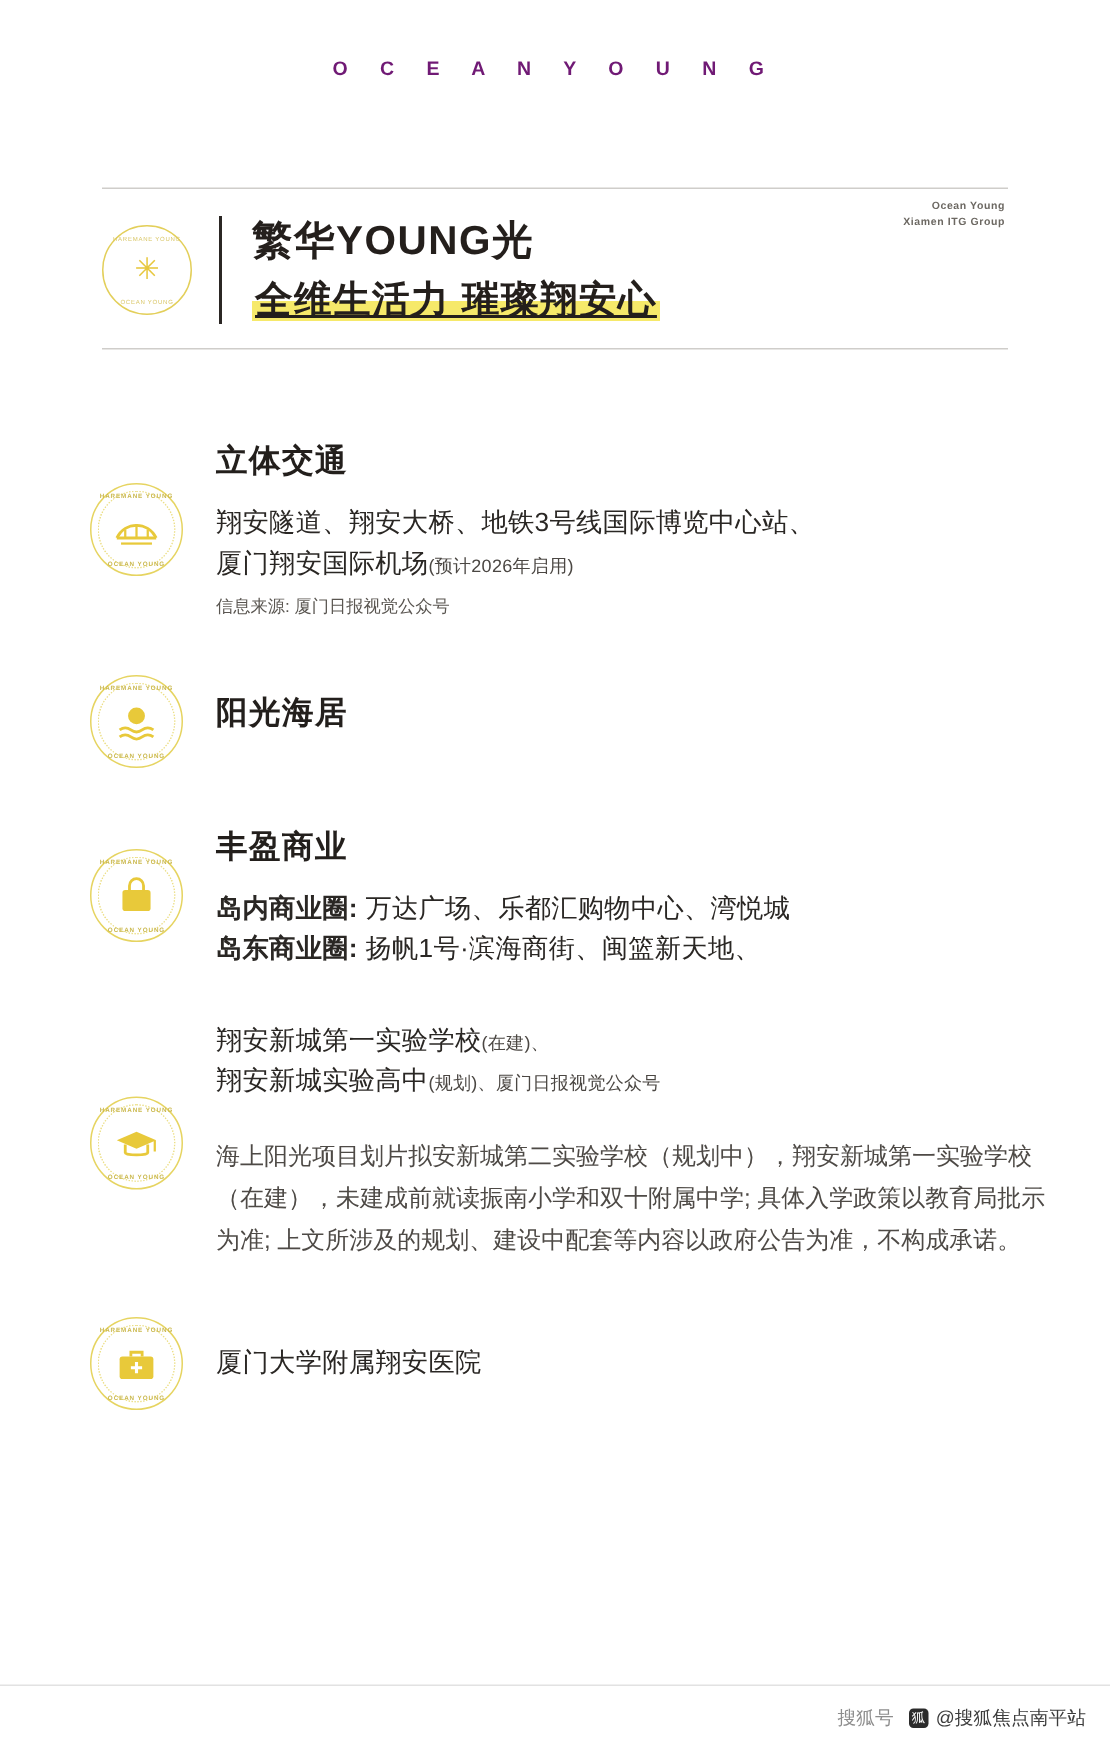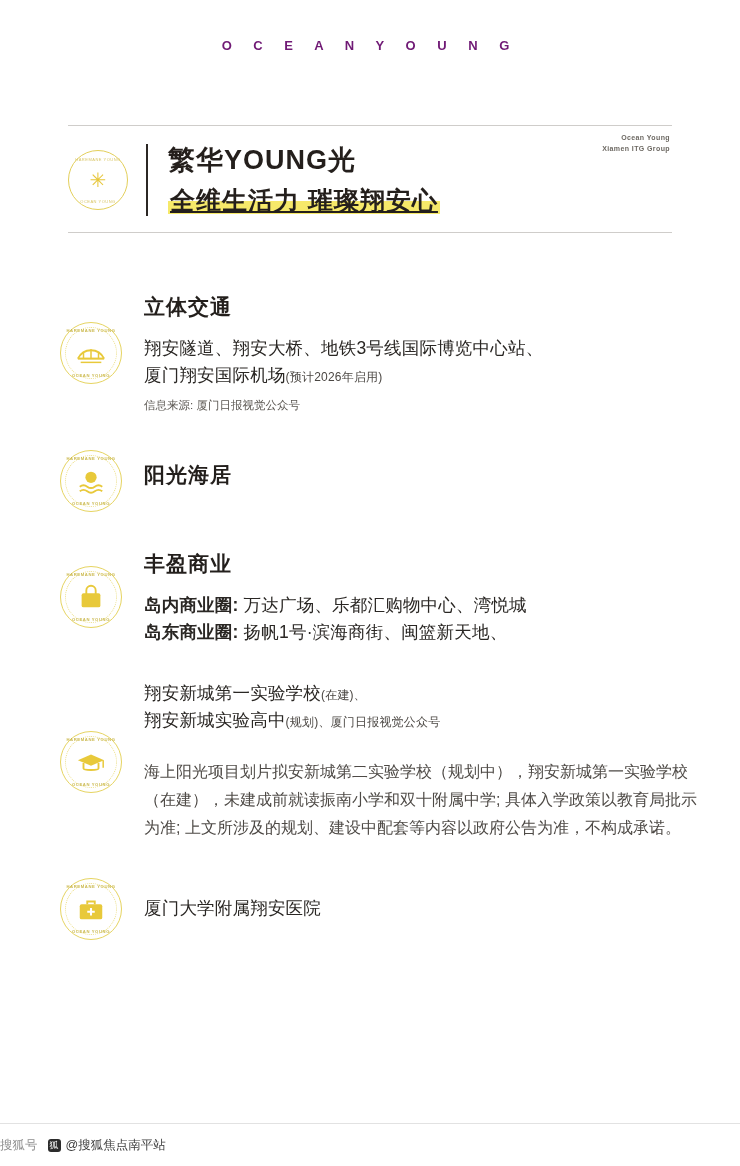--- a/index.html
+++ b/index.html
@@ -199,21 +199,21 @@
   
   .footer {
     position: absolute;
     left: 0;
     right: 0;
     bottom: 0;
     height: 42px;
     border-top: 1px solid #e2e2e2;
     display: flex;
     align-items: center;
-    justify-content: flex-start;
+    justify-content: flex-end;
     padding-right: 16px;
     font-size: 12.5px;
     color: #3c3c3c;
     background: #fff;
   }
   .footer .fox-mark {
     display: inline-block;
     width: 13px;
     height: 13px;
     border-radius: 3px;

